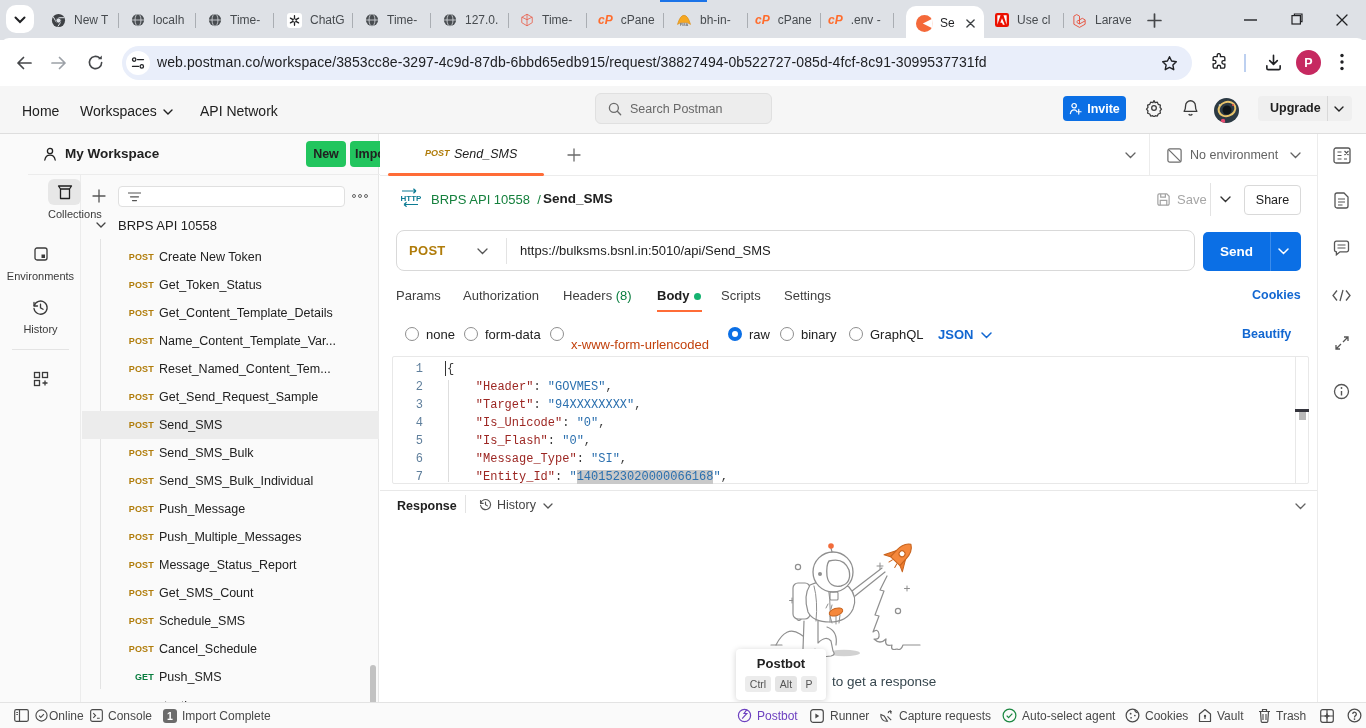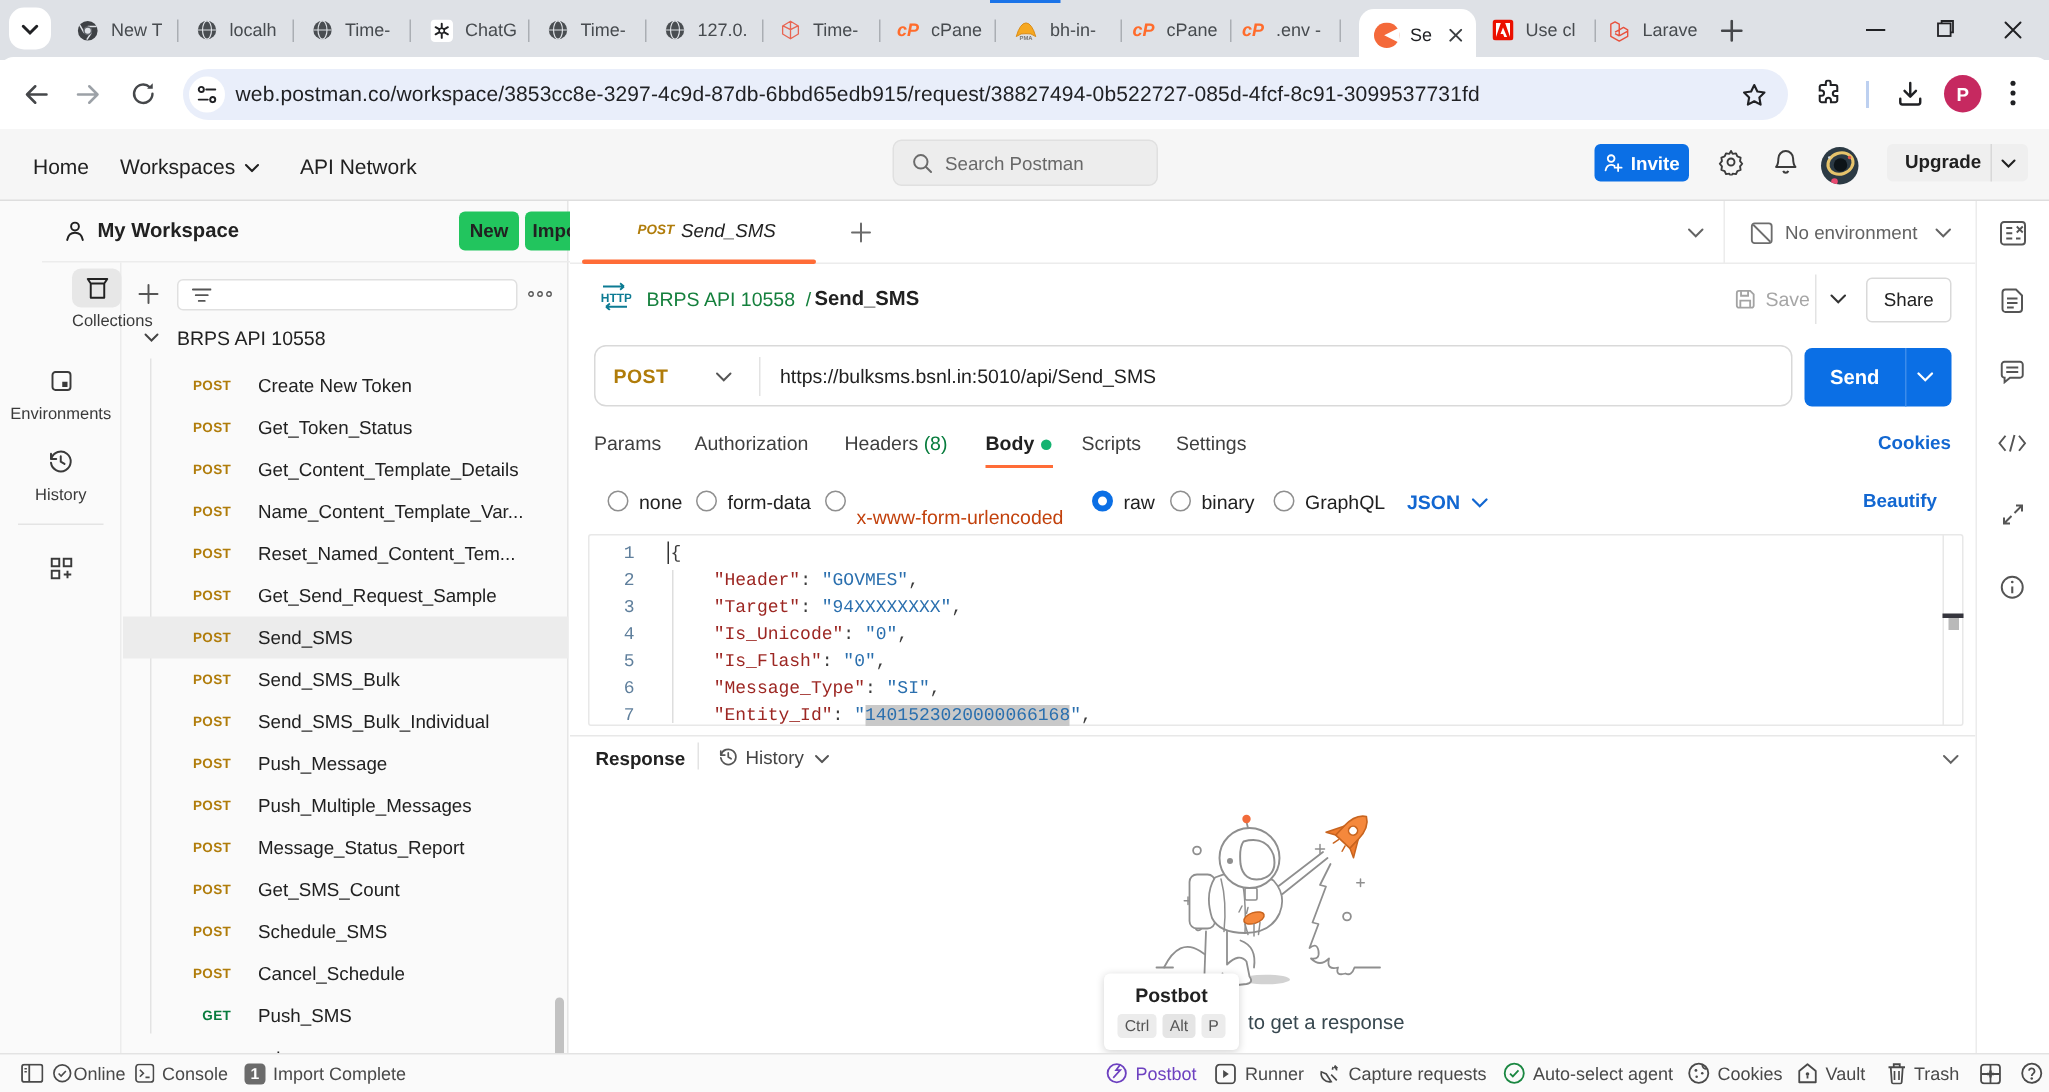--- a/index.html
+++ b/index.html
@@ -27,21 +27,21 @@
   .sbtn { position:absolute; top:7px; height:26px; background:#22c55e; border-radius:4px; font-size:12.5px; font-weight:bold; color:#212121; display:flex; align-items:center; justify-content:center; }
   #rail { position:absolute; left:0; top:41px; width:81px; height:527px; border-right:1px solid #ececec; }
   .railitem { position:absolute; left:0; width:81px; text-align:center; }
   .railitem .lbl { font-size:11px; color:#3a3a3a; margin-top:3px; }
   .railbox { display:inline-flex; width:33px; height:26px; border-radius:6px; align-items:center; justify-content:center; }
   #tree { position:absolute; left:82px; top:41px; width:297px; height:527px; overflow:hidden; }
   .titem { position:absolute; left:0; width:297px; height:28px; display:flex; align-items:center; font-size:12.5px; color:#212121; }
   .meth { font-size:9px; font-weight:bold; letter-spacing:0.2px; width:72px; text-align:right; flex:none; }
   .mpost { color:#b07c0a; }
   .mget { color:#077c3d; }
-  .titem .nm { margin-left:18px; white-space:nowrap; }
+  .titem .nm { margin-left:5px; white-space:nowrap; }
   
   #main { left:380px; top:134px; width:937px; height:568px; background:#fff; }
   
   #rrail { left:1317px; top:134px; width:49px; height:568px; background:#fff; border-left:1px solid #ececec; }
   
   #statusbar { left:0; top:702px; width:1366px; height:26px; background:#fafafa; border-top:1px solid #e3e3e3; font-size:12px; color:#494949; }
   .sitem { position:absolute; top:0; height:25px; display:flex; align-items:center; }
   svg { display:block; }
   .cm { font-family:"Liberation Mono", monospace; font-size:12px; line-height:18px; white-space:pre; }
 </style>

